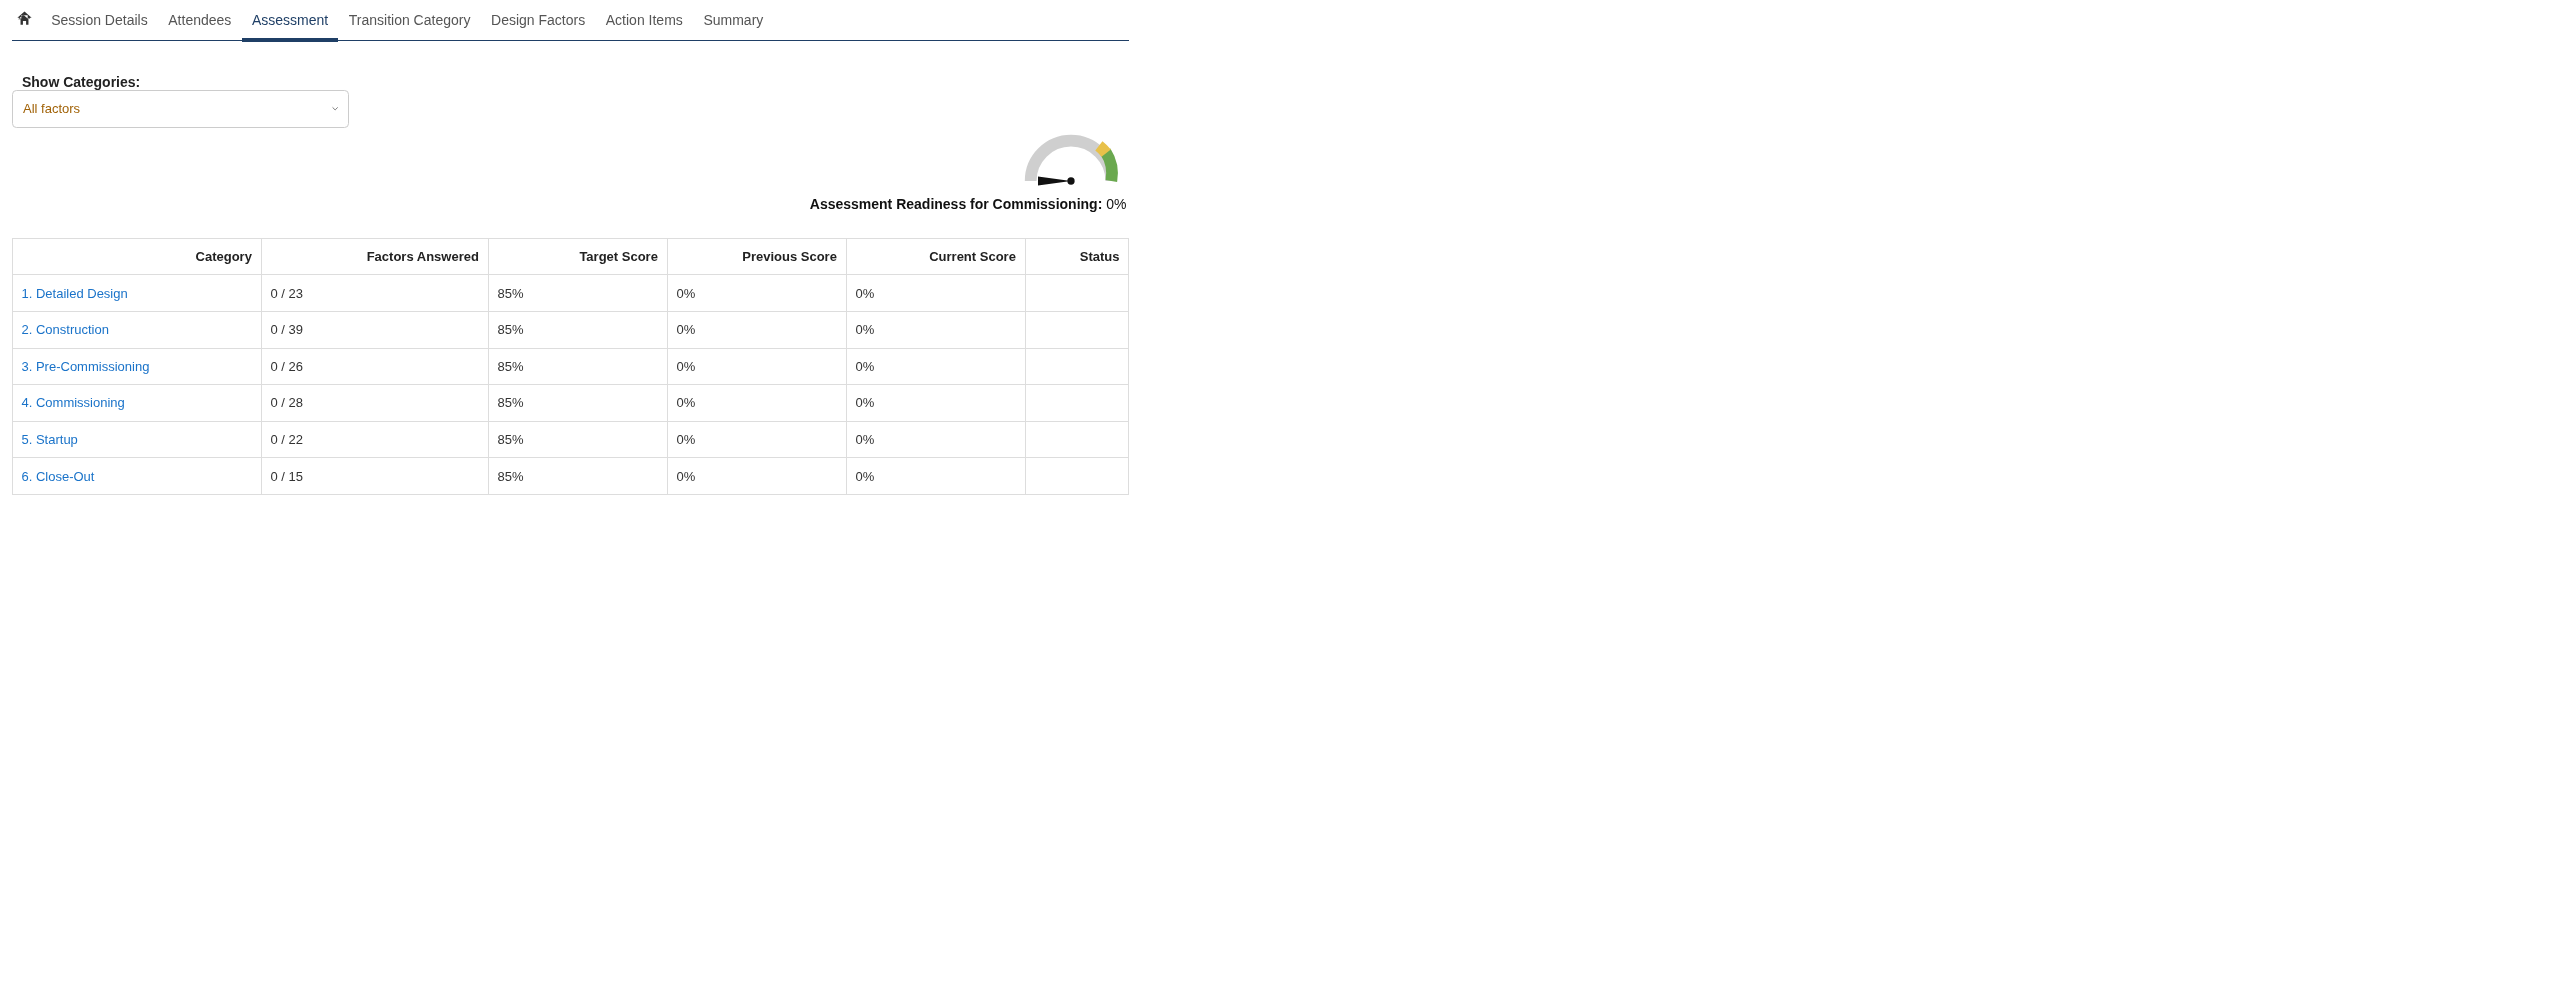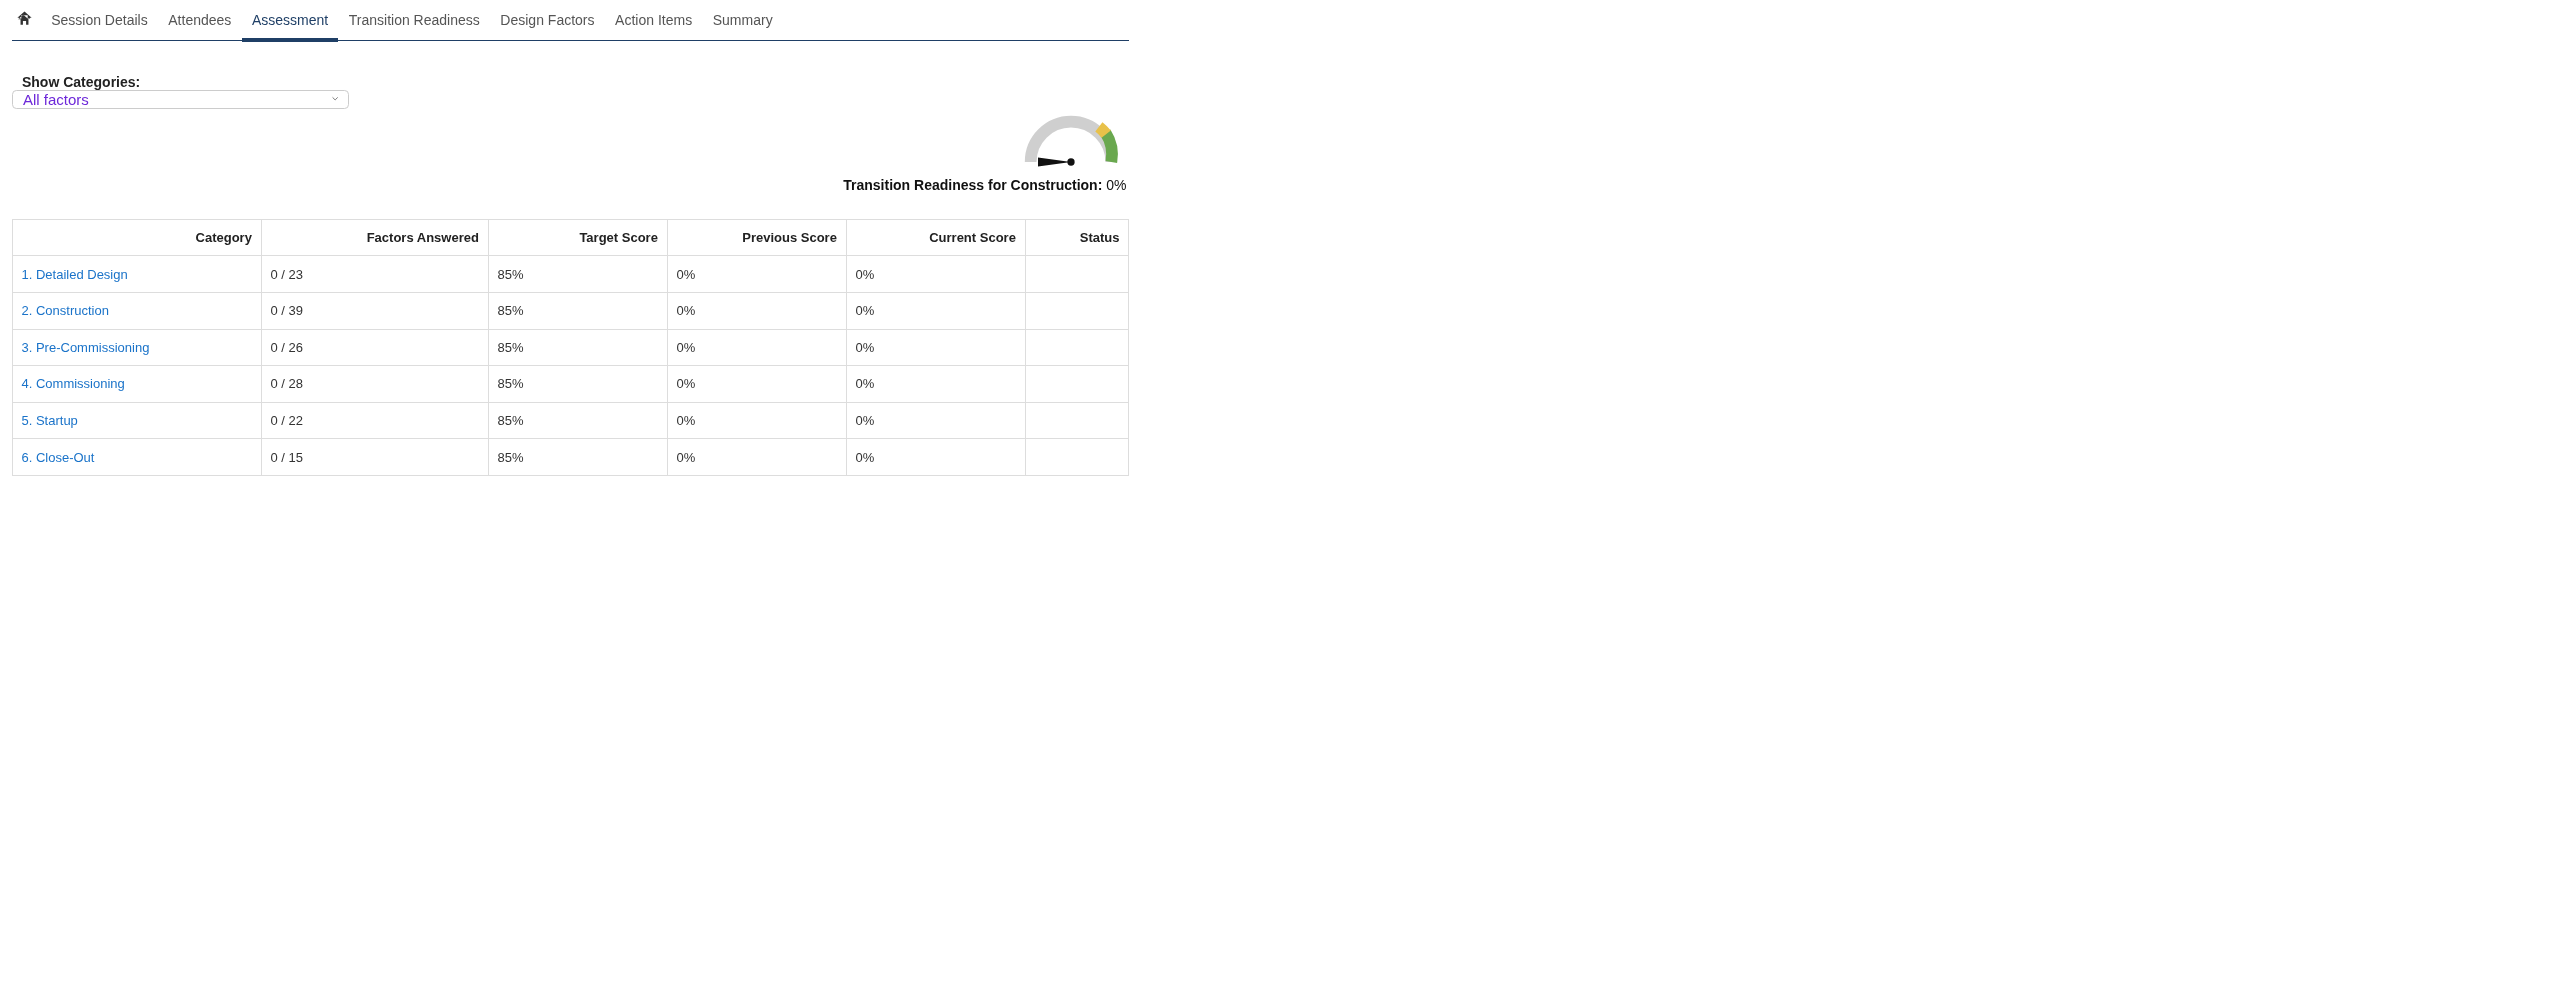--- a/index.html
+++ b/index.html
@@ -61,26 +61,26 @@
     margin-top: 5.9px;
     width: 190px;
     padding-left: 10.3px;
   }
   .select-wrap {
     position: relative;
     width: 337px;
   }
   .select {
     width: 100%;
-    height: 19px;
+    height: 38px;
     border: 0.7px solid #ccc;
     border-radius: 4.4px;
     padding: 0 29px 0 10.3px;
-    font-size: 15px;
-    color: #6d28d9;
+    font-size: 13px;
+    color: #a16207;
     background: #fff;
     display: flex;
     align-items: center;
     cursor: pointer;
   }
   .select-caret {
     position: absolute;
     right: 8.8px; top: 50%;
     transform: translateY(-50%);
     pointer-events: none;
@@ -150,21 +150,21 @@
     <div class="nav-item">
         <span>Session Details</span>
       </div>
     <div class="nav-item">
         <span>Attendees</span>
       </div>
     <div class="nav-item active">
         <span>Assessment</span>
       </div>
     <div class="nav-item">
-        <span>Transition Readiness</span>
+        <span>Transition Category</span>
       </div>
     <div class="nav-item">
         <span>Design Factors</span>
       </div>
     <div class="nav-item">
         <span>Action Items</span>
       </div>
     <div class="nav-item">
         <span>Summary</span>
       </div>
@@ -185,21 +185,21 @@
 
     <div class="gauge-block">
       <svg class="gauge-svg" width="110" height="62" viewBox="0 0 150 84">
         <path d="M20 72 A55 55 0 0 1 130 72" stroke="#cfcfcf" stroke-width="16" fill="none" stroke-linecap="butt"></path>
         <path d="M122 32 A55 55 0 0 1 130 72" stroke="#6aa84f" stroke-width="16" fill="none" stroke-linecap="butt"></path>
         <path d="M113 24 A55 55 0 0 1 123 34" stroke="#e8c14a" stroke-width="16" fill="none" stroke-linecap="butt"></path>
         <polygon points="75,72 30,66 30,78" fill="#111"></polygon>
         <circle cx="75" cy="72" r="5" fill="#111"></circle>
       </svg>
       <div class="readiness-line">
-        <span class="lbl">Transition Readiness for Construction:</span>
+        <span class="lbl">Assessment Readiness for Commissioning:</span>
         <span class="val">0%</span>
       </div>
     </div>
   </div>
 
   <table class="data">
     <colgroup>
       <col class="c-cat">
         <col class="c-fa">
         <col class="c-ts">

